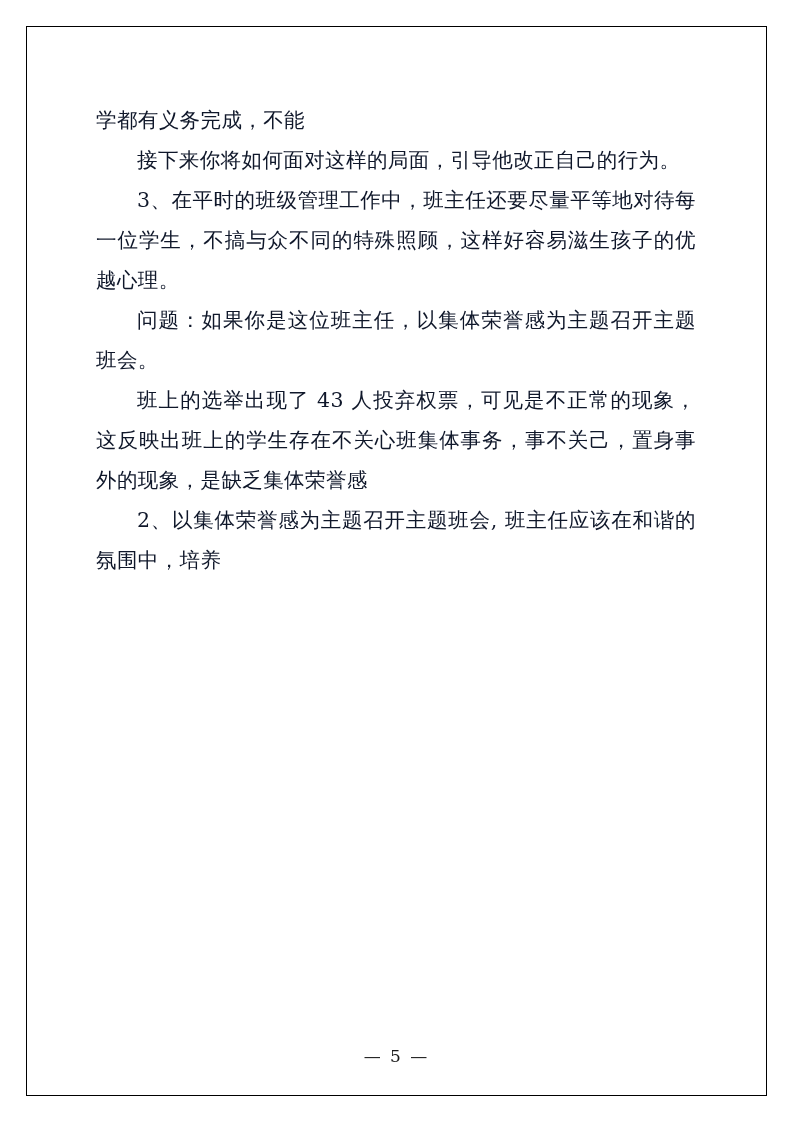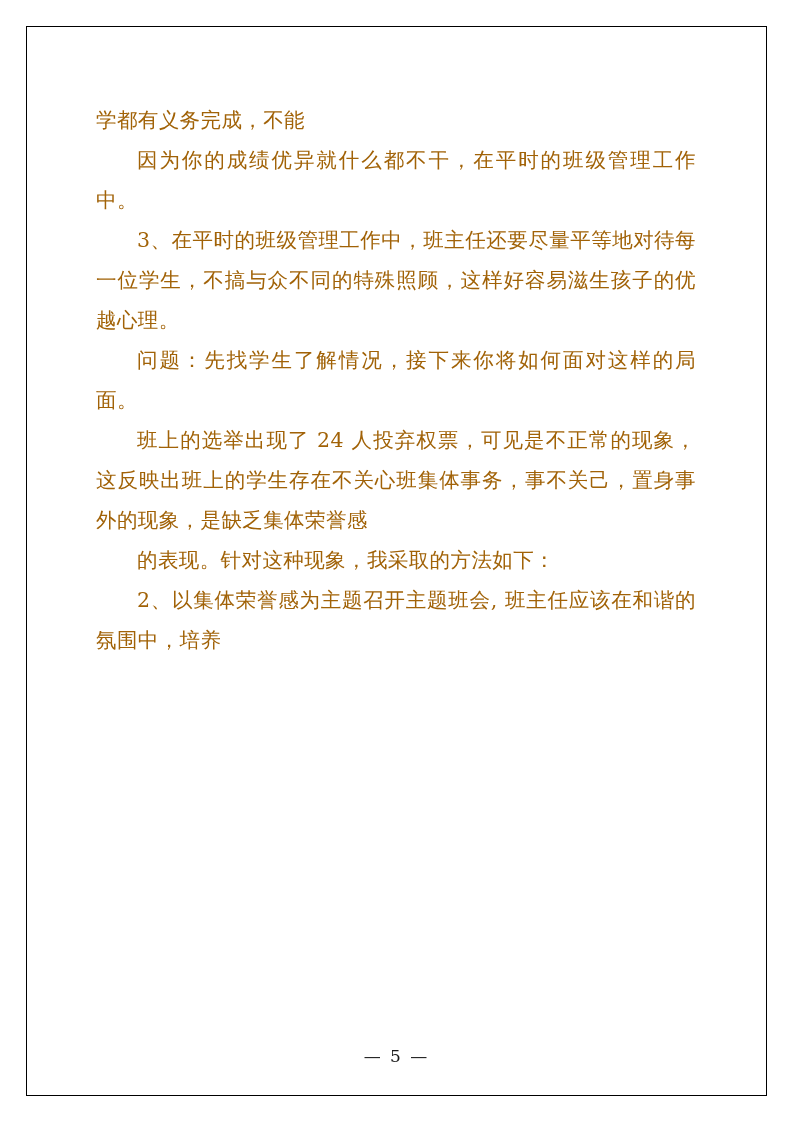--- a/index.html
+++ b/index.html
@@ -27,21 +27,21 @@
   .content {
     position: absolute;
     left: 96px;
     top: 100px;
     width: 600px;
   }
   .para {
     font-family: "DejaVu Serif", "Liberation Serif", serif;
     font-size: 20.5px;
     line-height: 40px;
-    color: #a16207;
+    color: #0f172a;
     margin: 0 0 0 0;
     text-align: justify;
     text-justify: inter-ideograph;
     letter-spacing: 0.4px;
   }
   .indent {
     text-indent: 2em;
   }
   .footer {
     position: absolute;
@@ -58,24 +58,23 @@
   }
 </style>
 </head>
 <body>
 
 <div class="page">
   <div class="border-frame"></div>
 
   <div class="content">
     <p class="para">学都有义务完成，不能</p>
-    <p class="para indent">因为你的成绩优异就什么都不干，在平时的班级管理工作中。</p>
+    <p class="para indent">接下来你将如何面对这样的局面，引导他改正自己的行为。</p>
     <p class="para indent">3、在平时的班级管理工作中，班主任还要尽量平等地对待每一位学生，不搞与众不同的特殊照顾，这样好容易滋生孩子的优越心理。</p>
-    <p class="para indent">问题：先找学生了解情况，接下来你将如何面对这样的局面。</p>
-    <p class="para indent">班上的选举出现了 24 人投弃权票，可见是不正常的现象，这反映出班上的学生存在不关心班集体事务，事不关己，置身事外的现象，是缺乏集体荣誉感</p>
-    <p class="para indent">的表现。针对这种现象，我采取的方法如下：</p>
+    <p class="para indent">问题：如果你是这位班主任，以集体荣誉感为主题召开主题班会。</p>
+    <p class="para indent">班上的选举出现了 43 人投弃权票，可见是不正常的现象，这反映出班上的学生存在不关心班集体事务，事不关己，置身事外的现象，是缺乏集体荣誉感</p>
     <p class="para indent">2、以集体荣誉感为主题召开主题班会, 班主任应该在和谐的氛围中，培养</p>
   </div>
 
   <div class="footer">
     <span class="page-number">— 5 —</span>
   </div>
 </div>
 
 </body></html>

